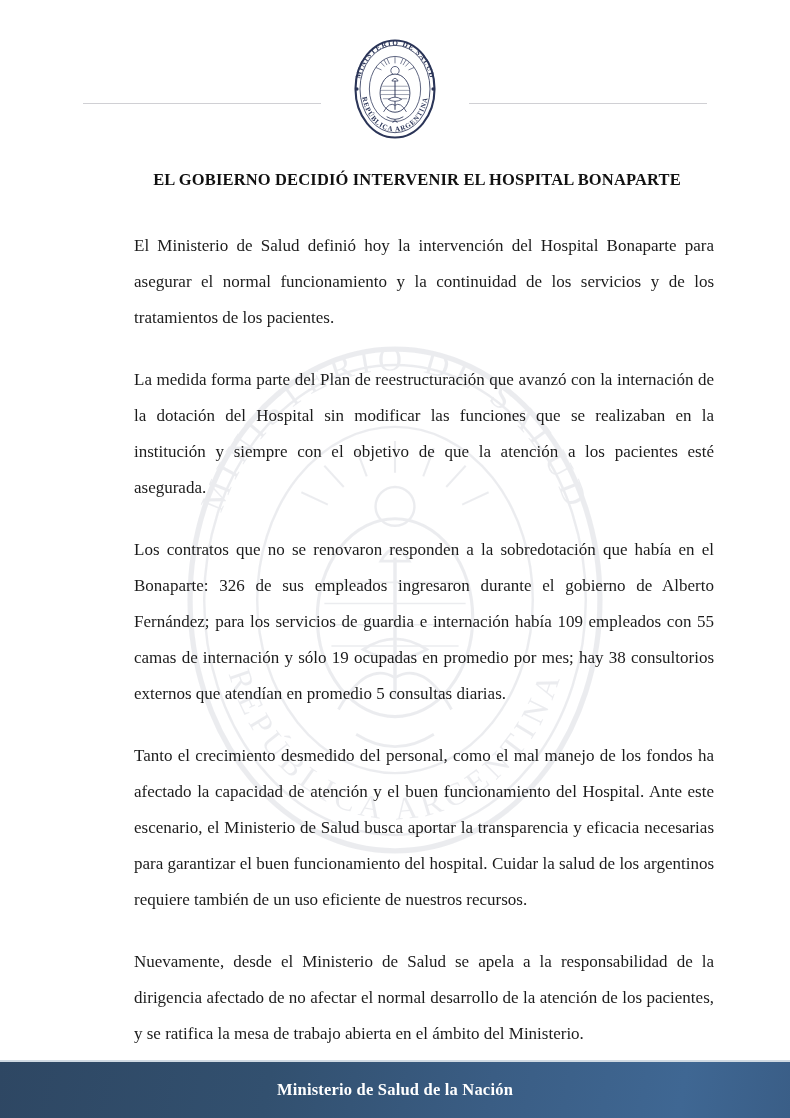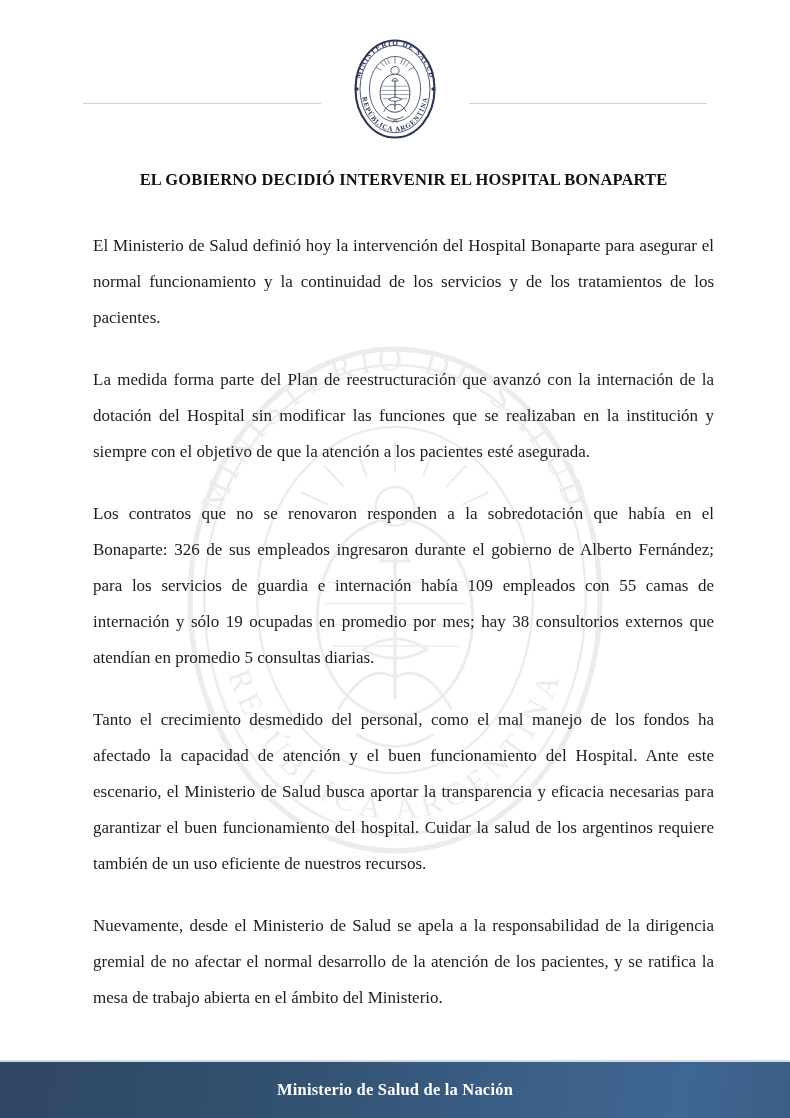--- a/index.html
+++ b/index.html
@@ -63,39 +63,39 @@
     width: 104px;
     height: 104px;
     flex: 0 0 auto;
   }
   .seal svg { width: 100%; height: 100%; display: block; }
 
   
   .content {
     position: relative;
     z-index: 2;
-    padding: 0 76px 0 93px;
+    padding: 0 76px 0 120px;
   }
 
   .doc-title {
     text-align: center;
     font-size: 16.5px;
     font-weight: bold;
     letter-spacing: 0.15px;
     margin: 0 0 38px 0;
     color: #111111;
     font-family: "Liberation Serif", "DejaVu Serif", serif;
   }
 
   .para {
     font-size: 17px;
     line-height: 36px;
     text-align: justify;
     text-justify: inter-word;
-    margin: 0 0 26px 0;
+    margin: 0 0 26px 14px;
     color: #1c1c1c;
     hyphens: none;
   }
   .para:last-child { margin-bottom: 0; }
 
   
   .footer {
     position: absolute;
     left: 0;
     bottom: 0;
@@ -233,20 +233,20 @@
     <div class="rule rule-right"></div>
   </div>
 
   <div class="content">
     <h1 class="doc-title">EL GOBIERNO DECIDIÓ INTERVENIR EL HOSPITAL BONAPARTE</h1>
 
     <p class="para">El Ministerio de Salud definió hoy la intervención del Hospital Bonaparte para asegurar el normal funcionamiento y la continuidad de los servicios y de los tratamientos de los pacientes.</p>
     <p class="para">La medida forma parte del Plan de reestructuración que avanzó con la internación de la dotación del Hospital sin modificar las funciones que se realizaban en la institución y siempre con el objetivo de que la atención a los pacientes esté asegurada.</p>
     <p class="para">Los contratos que no se renovaron responden a la sobredotación que había en el Bonaparte: 326 de sus empleados ingresaron durante el gobierno de Alberto Fernández; para los servicios de guardia e internación había 109 empleados con 55 camas de internación y sólo 19 ocupadas en promedio por mes; hay 38 consultorios externos que atendían en promedio 5 consultas diarias.</p>
     <p class="para">Tanto el crecimiento desmedido del personal, como el mal manejo de los fondos ha afectado la capacidad de atención y el buen funcionamiento del Hospital. Ante este escenario, el Ministerio de Salud busca aportar la transparencia y eficacia necesarias para garantizar el buen funcionamiento del hospital. Cuidar la salud de los argentinos requiere también de un uso eficiente de nuestros recursos.</p>
-    <p class="para">Nuevamente, desde el Ministerio de Salud se apela a la responsabilidad de la dirigencia gremial de no afectar el normal desarrollo de la atención de los pacientes, y se ratifica la mesa de trabajo abierta en el ámbito del Ministerio.</p>
+    <p class="para">Nuevamente, desde el Ministerio de Salud se apela a la responsabilidad de la dirigencia afectado de no afectar el normal desarrollo de la atención de los pacientes, y se ratifica la mesa de trabajo abierta en el ámbito del Ministerio.</p>
   </div>
 
   <div class="footer">
     <span class="footer-text">Ministerio de Salud de la Nación</span>
   </div>
 
 </div>
 
 </body></html>

